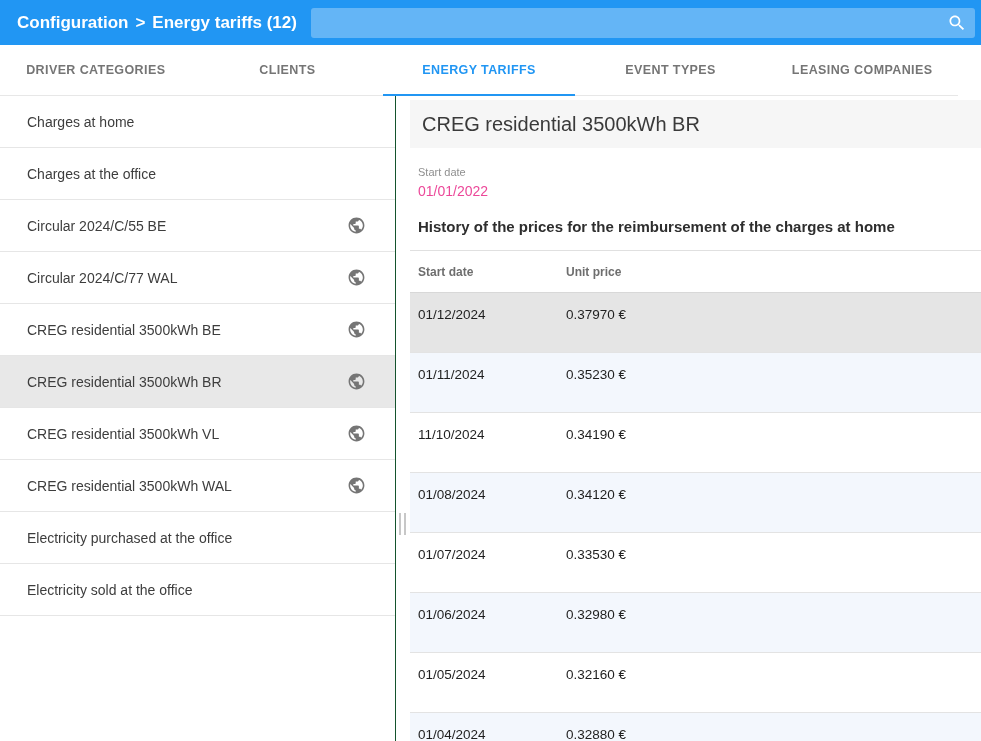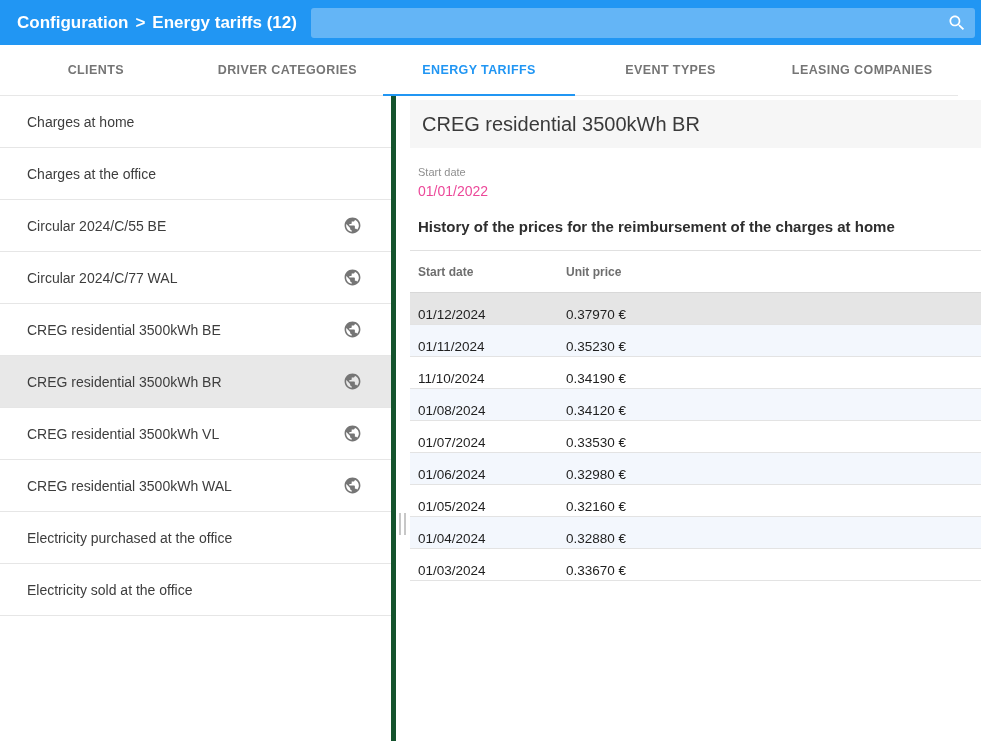--- a/index.html
+++ b/index.html
@@ -56,21 +56,21 @@
   .tab.active::after {
     content: ""; position: absolute; left: 0; right: 0; bottom: -1px;
     height: 2px; background: var(--accent, #2196f3);
   }
 
   
   .content { flex: 1; display: flex; min-height: 0; }
 
   .sidebar {
     width: 396px; flex: 0 0 396px;
-    border-right: 5px solid #14532d;
+    border-right: 1px solid #14532d;
     overflow: hidden;
   }
   .side-item {
     height: 52px;
     display: flex; align-items: center;
     padding: 0 29px 0 27px;
     border-bottom: 1px solid #e6e6e6;
     font-size: 14px; color: #3d3d3d;
     cursor: pointer; background: #fff;
   }
@@ -105,21 +105,21 @@
   }
   .price-table th {
     text-align: left; font-size: 12px; font-weight: bold; color: #6e6e6e;
     padding: 14px 0 13px 8px;
     border-top: 1px solid #e0e0e0;
     border-bottom: 1px solid #d8d8d8;
   }
   .price-table th:first-child, .price-table td:first-child { width: 148px; }
   .price-table td {
     font-size: 13.5px; color: #1f1f1f;
-    padding: 14px 0 2px 8px;
+    padding: 14px 0 30px 8px;
     border-bottom: 1px solid #e3e3e3;
     cursor: pointer;
   }
   .price-table tbody tr { background: #fff; }
   .price-table tbody tr:nth-child(even) { background: var(--alt-row-bg, #f3f7fd); }
   .price-table tbody tr.selected { background: var(--selected-row-bg, #e5e5e5); }
 </style>
 </head>
 <body>
 
@@ -136,25 +136,25 @@
       <span class="search-icon">
         <svg viewBox="0 0 24 24">
             <path d="M15.5 14h-.79l-.28-.27C15.41 12.59 16 11.11 16 9.5 16 5.91 13.09 3 9.5 3S3 5.91 3 9.5 5.91 16 9.5 16c1.61 0 3.09-.59 4.23-1.57l.27.28v.79l5 4.99L20.49 19l-4.99-5zm-6 0C7.01 14 5 11.99 5 9.5S7.01 5 9.5 5 14 7.01 14 9.5 11.99 14 9.5 14z"></path>
           </svg>
       </span>
     </div>
   </header>
 
   <nav class="tab-bar">
   <div class="tab">
+        <span class="tab-label">DRIVER CATEGORIES</span>
+      </div>
+
+  <div class="tab">
         <span class="tab-label">CLIENTS</span>
-      </div>
-
-  <div class="tab">
-        <span class="tab-label">DRIVER CATEGORIES</span>
       </div>
 
   <div class="tab active">
         <span class="tab-label">ENERGY TARIFFS</span>
       </div>
 
   <div class="tab">
         <span class="tab-label">EVENT TYPES</span>
       </div>
 

